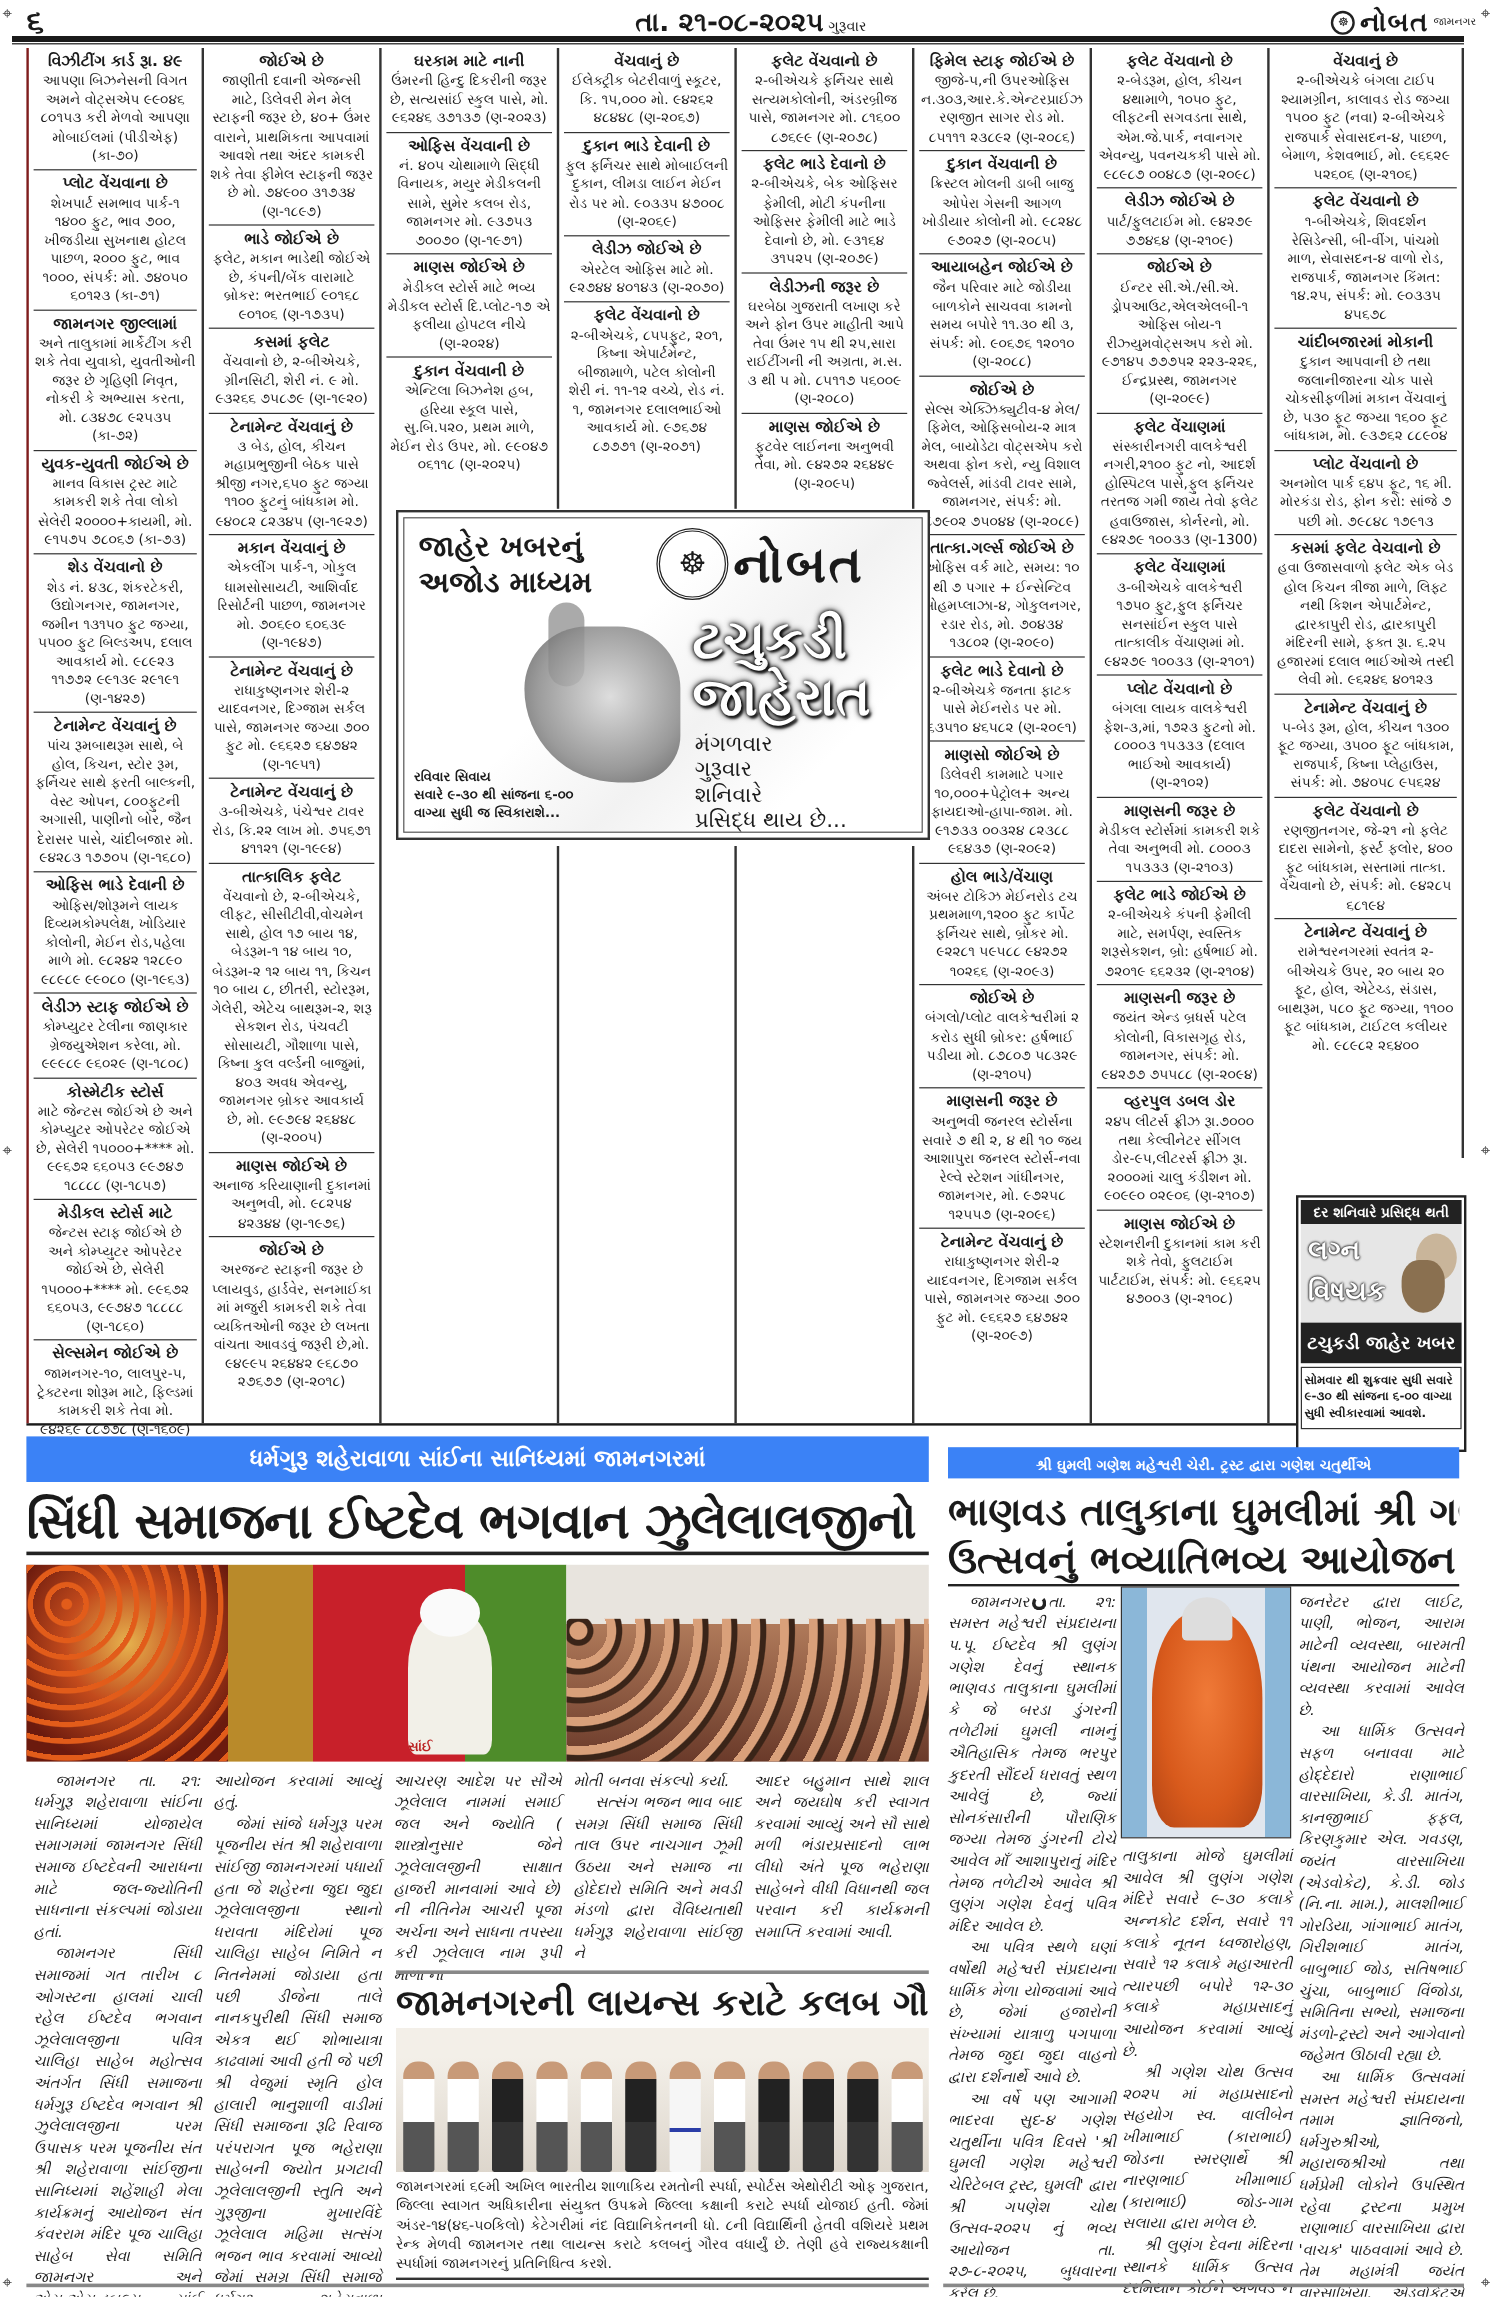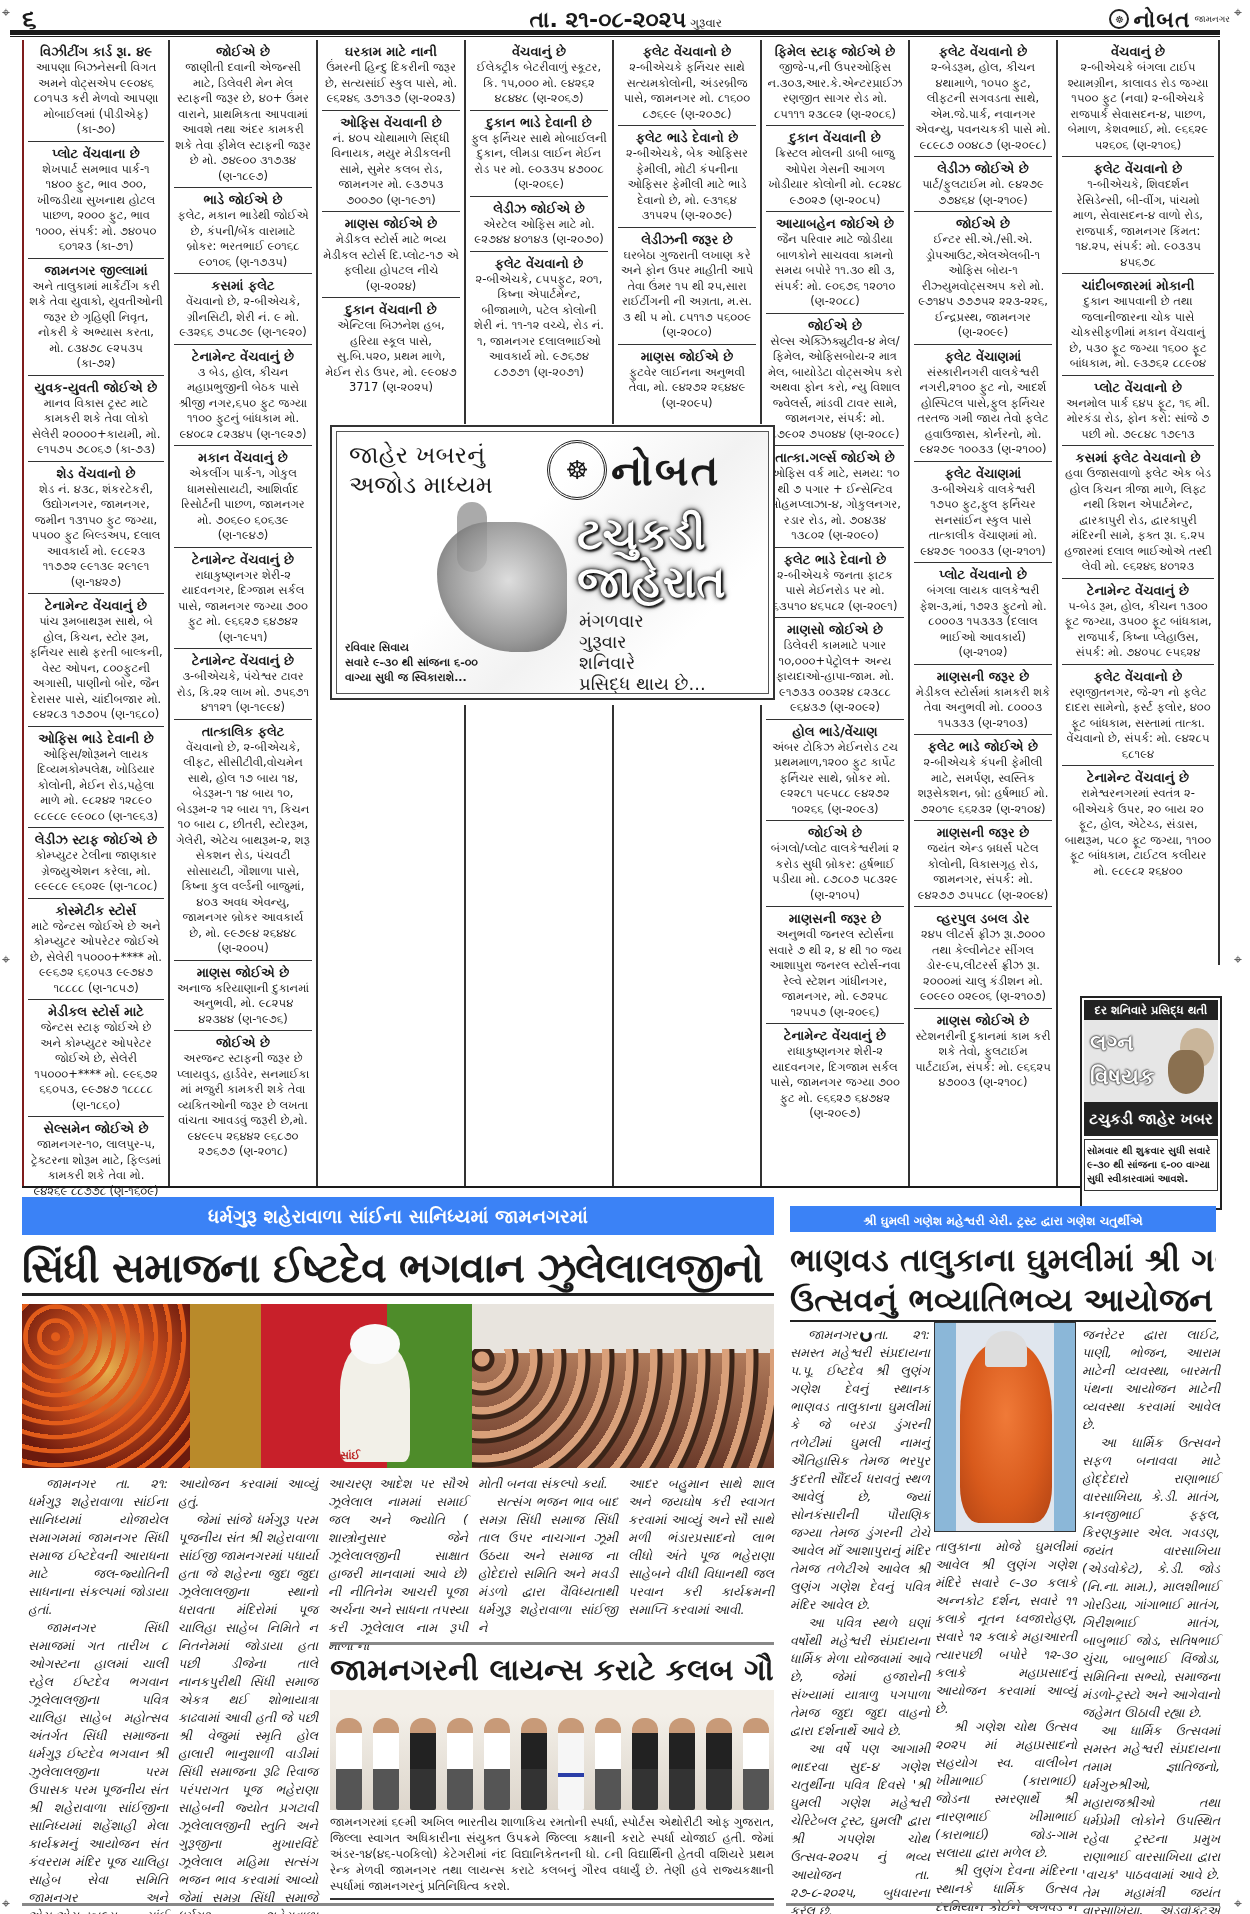--- a/index.html
+++ b/index.html
@@ -20,21 +20,21 @@
 .cls{position:absolute;left:22px;top:40px;width:1198px;height:1148px;border-bottom:2px solid #1a1a1a}
 .col{position:absolute;top:0;bottom:0;border-right:2px solid #333;padding:0 4px}
 .col:first-child{border-left:2px solid #7f1d1d}
 .ad{text-align:center;border-bottom:1.5px solid #333;padding:3px 1px 3px;line-height:15.5px}
 .ad:last-child{border-bottom:none}
 .ad h4{font-size:13px;font-weight:bold;line-height:17px}
 .ad p{font-size:11.5px}
 
 .promo{position:absolute;left:330px;top:425px;width:445px;height:275px;border:2px solid #333;background:#fff;padding:4px}
 .promo .inner{position:relative;width:100%;height:100%;border:1px solid #555;overflow:hidden;background:linear-gradient(135deg,#fff 40%,#f2f2f2 60%,#fff 80%)}
-.promo .l1{position:absolute;left:12px;top:8px;font-size:24px;font-weight:normal;line-height:30px}
+.promo .l1{position:absolute;left:12px;top:8px;font-size:24px;font-weight:bold;line-height:30px}
 .promo .brand{position:absolute;left:210px;top:8px;display:flex;align-items:center;gap:4px}
 .promo .brand .ring{width:60px;height:60px;border:3px double #222;border-radius:50%;display:flex;align-items:center;justify-content:center;font-size:26px}
 .promo .brand .nm{font-size:42px;font-weight:bold;letter-spacing:2px}
 .promo .thumb{position:absolute;left:100px;top:90px;width:130px;height:130px;border-radius:40% 40% 30% 60%;background:radial-gradient(circle at 55% 45%,#d8d8d8,#8a8a8a 60%,#444);opacity:.85}
 .promo .thumb2{position:absolute;left:120px;top:70px;width:30px;height:70px;border-radius:15px;background:#aaa}
 .promo .big{position:absolute;left:240px;top:78px;font-size:44px;font-weight:bold;color:#fff;line-height:48px;text-shadow:0 0 3px #000,0 0 6px #000,2px 2px 2px #333;}
 .promo .days{position:absolute;left:242px;top:178px;font-size:18px;line-height:21px}
 .promo .hrs{position:absolute;left:8px;top:208px;font-size:11px;font-weight:bold;line-height:15px}
 
 .lagna{position:absolute;left:1080px;top:996px;width:142px;height:214px;border:2px solid #222;background:#fff;padding:2px}
@@ -207,21 +207,21 @@
       <div class="ad">
         <h4>ઓફિસ વેંચવાની છે</h4>
         <p>નં. ૪૦૫ ચોથામાળે સિદ્ધી વિનાયક, મયુર મેડીકલની સામે, સુમેર કલબ રોડ, જામનગર મો. ૯૩૭૫૩ ૭૦૦૭૦ (ણ-૧૯૭૧)</p>
       </div>
       <div class="ad">
         <h4>માણસ જોઈએ છે</h4>
         <p>મેડીકલ સ્ટોર્સ માટે ભવ્ય મેડીકલ સ્ટોર્સ દિ.પ્લોટ-૧૭ એ ફલીયા હોપટલ નીચે (ણ-૨૦૨૪)</p>
       </div>
       <div class="ad">
         <h4>દુકાન વેંચવાની છે</h4>
-        <p>એન્ટિલા બિઝનેશ હબ, હરિયા સ્કૂલ પાસે, સુ.બિ.૫૨૦, પ્રથમ માળે, મેઈન રોડ ઉપર, મો. ૯૯૦૪૭ 3717 (ણ-૨૦૨૫)</p>
+        <p>એન્ટિલા બિઝનેશ હબ, હરિયા સ્કૂલ પાસે, સુ.બિ.૫૨૦, પ્રથમ માળે, મેઈન રોડ ઉપર, મો. ૯૯૦૪૭ ૦૬૧૧૮ (ણ-૨૦૨૫)</p>
       </div>
     </div>
     <div class="col" style="left: 444px; width: 148px; bottom: auto; height: 384px;">
       <div class="ad">
         <h4>વેંચવાનું છે</h4>
         <p>ઈલેક્ટ્રીક બેટરીવાળું સ્કૂટર, કિ. ૧૫,૦૦૦ મો. ૯૪૨૬૨ ૪૮૪૪૮ (ણ-૨૦૬૭)</p>
       </div>
       <div class="ad">
         <h4>દુકાન ભાડે દેવાની છે</h4>
         <p>ફુલ ફર્નિચર સાથે મોબાઈલની દુકાન, લીમડા લાઈન મેઈન રોડ પર મો. ૯૦૩૩૫ ૪૭૦૦૮ (ણ-૨૦૬૯)</p>
@@ -307,21 +307,21 @@
       <div class="ad">
         <h4>લેડીઝ જોઈએ છે</h4>
         <p>પાર્ટ/ફુલટાઈમ મો. ૯૪૨૭૯ ૭૭૪૬૪ (ણ-૨૧૦૯)</p>
       </div>
       <div class="ad">
         <h4>જોઈએ છે</h4>
         <p>ઈન્ટર સી.એ./સી.એ. ડ્રોપઆઉટ,એલએલબી-૧ ઓફિસ બોય-૧ રીઝ્યુમવોટ્સઅપ કરો મો. ૯૭૧૪૫ ૭૭૭૫૨ ૨૨૩-૨૨૬, ઈન્દ્રપ્રસ્થ, જામનગર (ણ-૨૦૯૯)</p>
       </div>
       <div class="ad">
         <h4>ફલેટ વેંચાણમાં</h4>
-        <p>સંસ્કારીનગરી વાલકેશ્વરી નગરી,૨૧૦૦ ફુટ નો, આદર્શ હોસ્પિટલ પાસે,ફુલ ફર્નિચર તરતજ ગમી જાય તેવો ફલેટ હવાઉજાસ, કોર્નરનો, મો. ૯૪૨૭૯ ૧૦૦૩૩ (ણ-૨૧૦૦)</p>
+        <p>સંસ્કારીનગરી વાલકેશ્વરી નગરી,૨૧૦૦ ફુટ નો, આદર્શ હોસ્પિટલ પાસે,ફુલ ફર્નિચર તરતજ ગમી જાય તેવો ફલેટ હવાઉજાસ, કોર્નરનો, મો. ૯૪૨૭૯ ૧૦૦૩૩ (ણ-1300)</p>
       </div>
       <div class="ad">
         <h4>ફલેટ વેંચાણમાં</h4>
         <p>૩-બીએચકે વાલકેશ્વરી ૧૭૫૦ ફુટ,ફુલ ફર્નિચર સનસાંઈન સ્કુલ પાસે તાત્કાલીક વેંચાણમાં મો. ૯૪૨૭૯ ૧૦૦૩૩ (ણ-૨૧૦૧)</p>
       </div>
       <div class="ad">
         <h4>પ્લોટ વેંચવાનો છે</h4>
         <p>બંગલા લાયક વાલકેશ્વરી ફેશ-૩,માં, ૧૭૨૩ ફુટનો મો. ૮૦૦૦૩ ૧૫૩૩૩ (દલાલ ભાઈઓ આવકાર્ય) (ણ-૨૧૦૨)</p>
       </div>
       <div class="ad">

